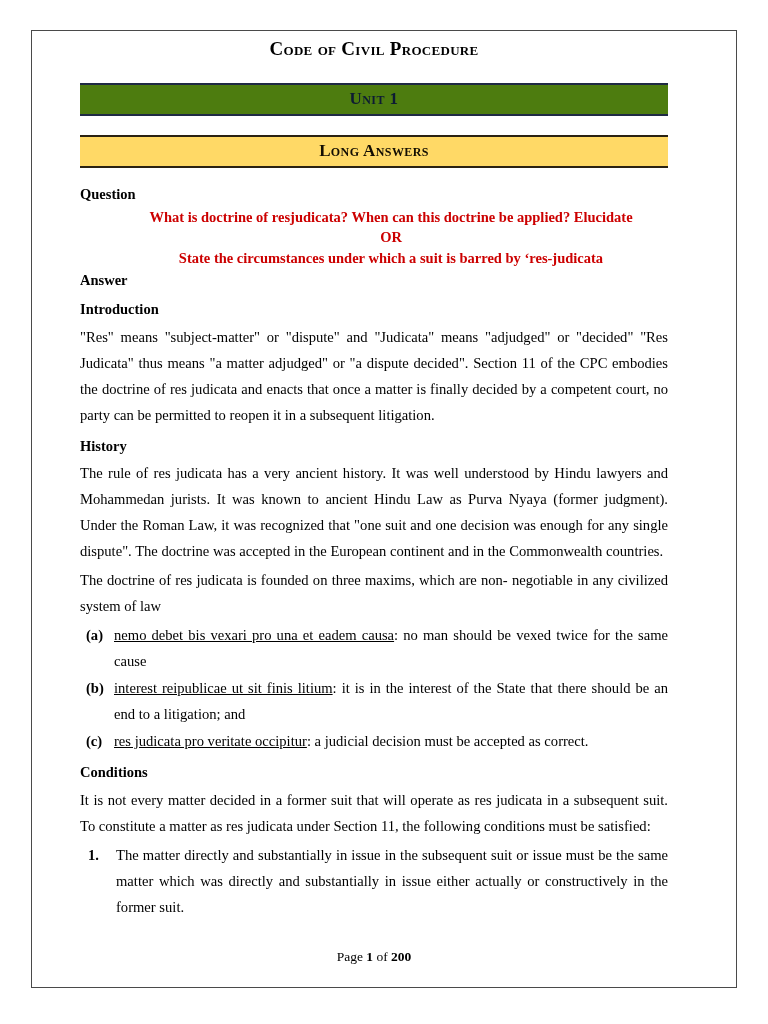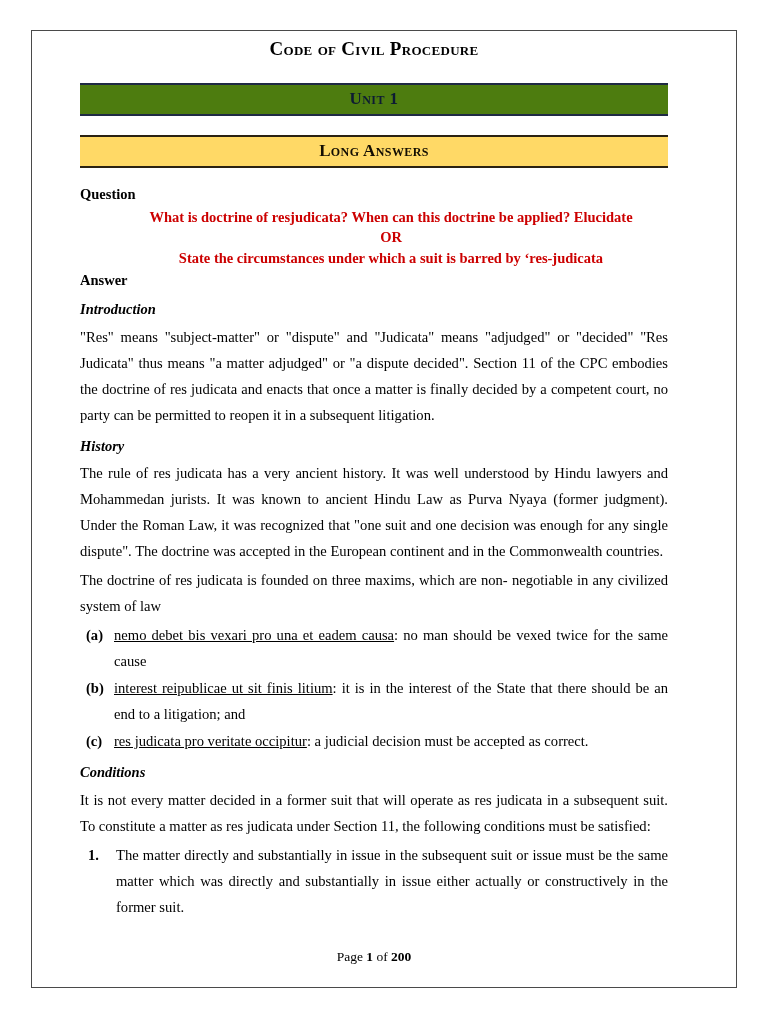--- a/index.html
+++ b/index.html
@@ -82,21 +82,20 @@
 
   
   .label-bold {
     font-weight: bold;
     font-size: 14.5px;
     margin: 0 0 1px 0;
     line-height: 1.5;
   }
   .subhead {
     font-weight: bold;
-    font-style: italic;
     font-size: 14.5px;
     margin: 7px 0 4px 0;
     line-height: 1.5;
   }
 
   
   .question-block {
     color: #cc0000;
     font-weight: bold;
     font-size: 14.5px;

